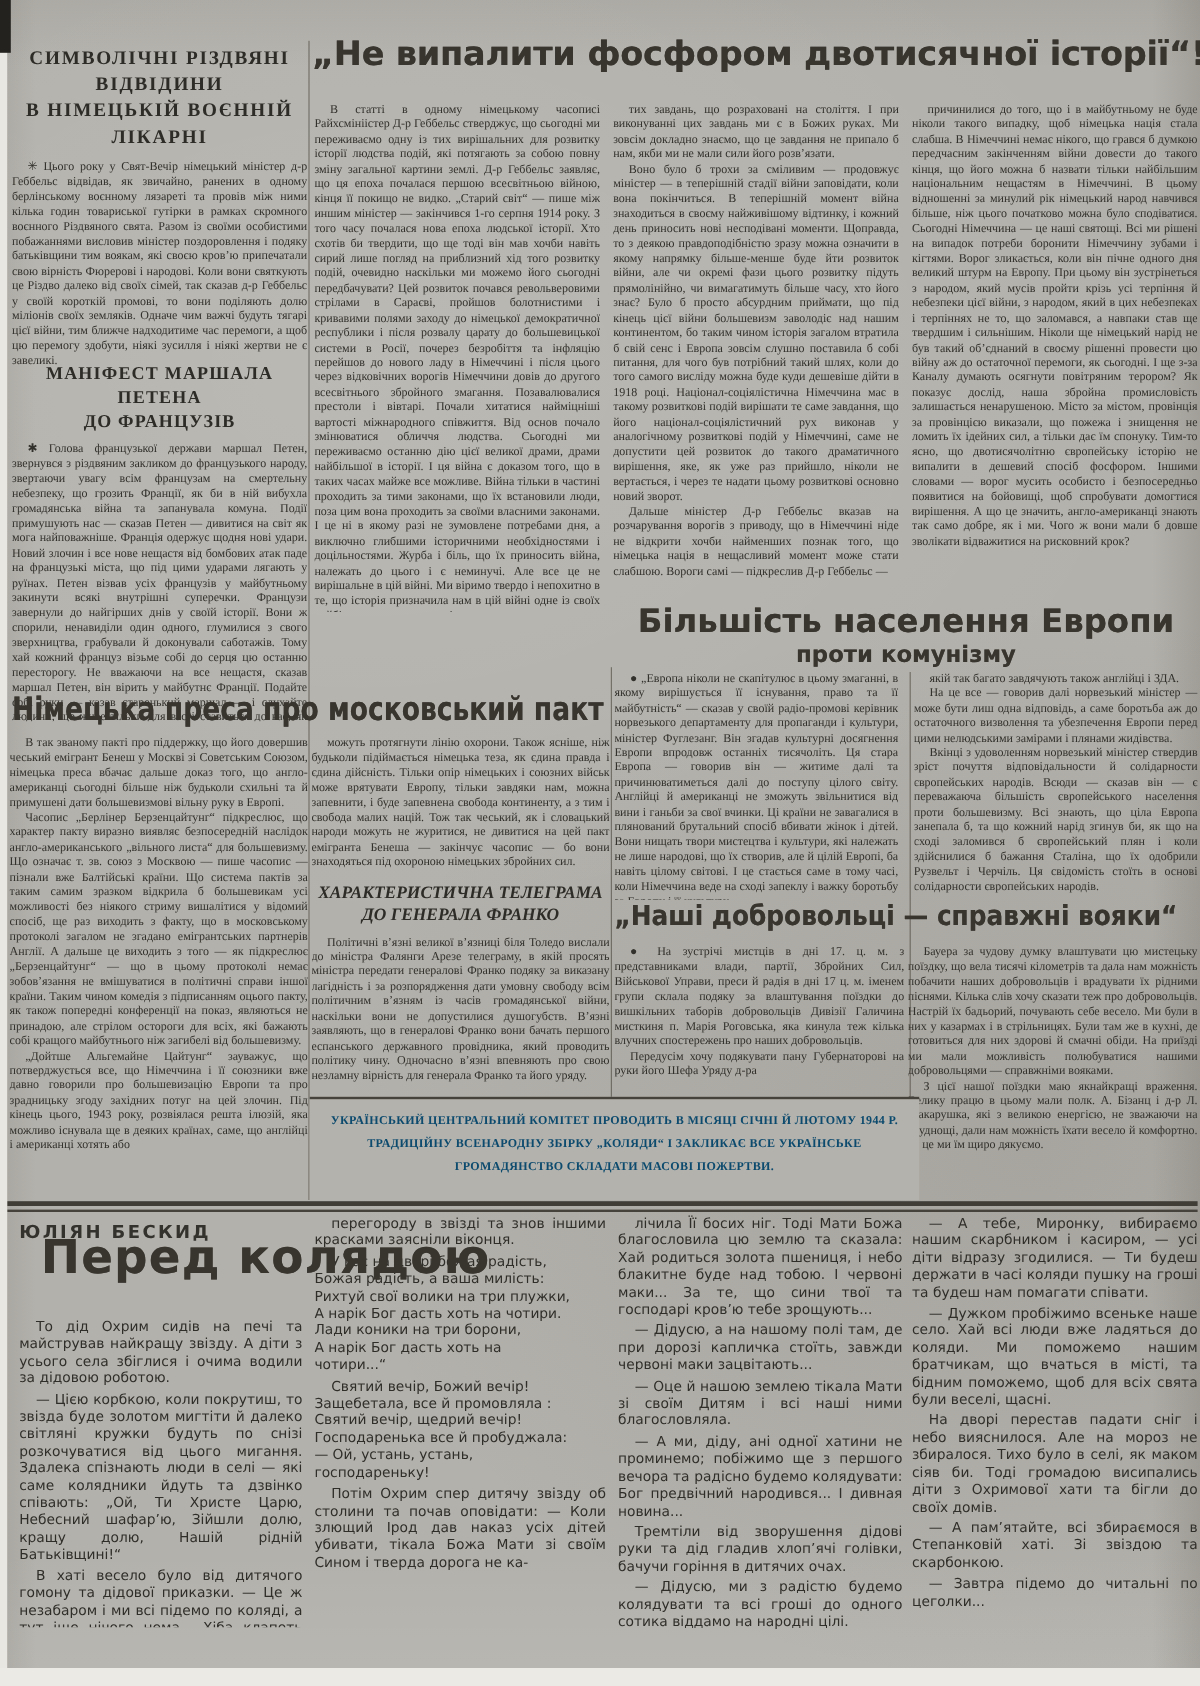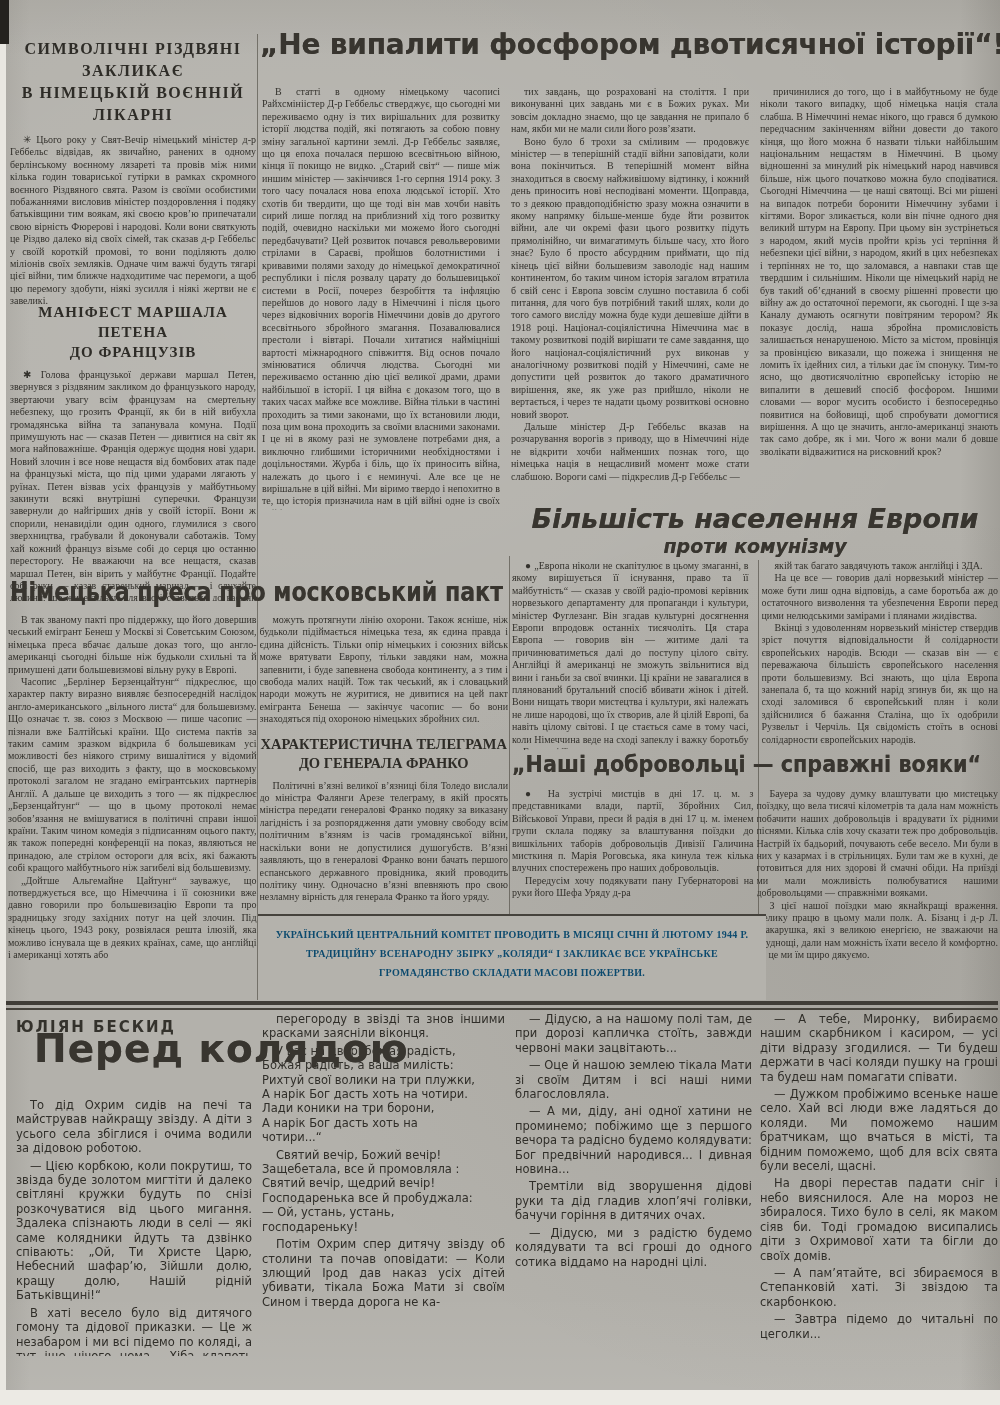--- a/index.html
+++ b/index.html
@@ -35,23 +35,23 @@
   #petain .serif-head{font-size:15px;line-height:20px;letter-spacing:1px;margin-bottom:7px;}
   #petain .body-text{height:232px;}
   
   #phosphorus-headline{left:260px;top:28px;width:740px;font-size:28px;letter-spacing:-0.2px;white-space:nowrap;}
   #main-cols{left:262px;top:86px;width:736px;height:424px;display:flex;gap:11px;}
   #main-cols .col{flex:1;height:100%;overflow:hidden;}
   
   #press-head{left:10px;top:576px;width:498px;font-size:27px;white-space:nowrap;transform:scaleX(0.82);transform-origin:left center;}
   #press-cols{left:8px;top:614px;width:500px;display:flex;gap:3px;}
   #press-cols .col{flex:1;height:388px;overflow:hidden;}
-  .inner-head{font-family:"Liberation Serif",serif;font-weight:bold;font-size:14.5px;line-height:19px;text-align:center;white-space:pre-line;margin:9px 0 7px;color:#2e2c27;}
-  
-  #europe-head{left:512px;top:504px;width:486px;text-align:center;z-index:2;font-style:italic;}
+  .inner-head{font-family:"Liberation Serif",serif;font-weight:bold;font-size:14.5px;line-height:19px;text-align:center;white-space:pre-line;margin:9px 0 7px;color:#2e2c27;font-style:italic;}
+  
+  #europe-head{left:512px;top:504px;width:486px;text-align:center;z-index:2;}
   #europe-head .l1{font-size:27px;line-height:29px;}
   #europe-head .l2{font-size:19px;line-height:21px;margin-top:3px;}
   #europe-cols{left:512px;top:560px;width:486px;height:190px;display:flex;gap:13px;}
   #europe-cols .col{flex:1;height:100%;overflow:hidden;}
   
   #volunteers-head{left:512px;top:751px;width:486px;font-size:23px;white-space:nowrap;transform:scaleX(0.9);transform-origin:left center;}
   #volunteers-cols{left:512px;top:788px;width:486px;display:flex;gap:3px;}
   #volunteers-cols .vcol1{flex:1;height:124px;overflow:hidden;}
   #volunteers-cols .vcol2{flex:1;height:212px;overflow:hidden;}
   
@@ -73,21 +73,21 @@
 <div class="abs edge-left"></div>
 <div class="abs edge-bottom"></div>
 <div class="abs corner-smudge"></div>
 
 <div class="abs vrule" style="left:257px;top:34px;height:966px;"></div>
 <div class="abs vrule" style="left:509px;top:556px;height:444px;"></div>
 <div class="abs vrule" style="left:758px;top:560px;height:440px;"></div>
 <div class="abs heavy-rule"></div>
 
 <div class="abs" id="hospital">
-  <div class="serif-head">СИМВОЛІЧНІ РІЗДВЯНІ ЗАКЛИКАЄ
+  <div class="serif-head">СИМВОЛІЧНІ РІЗДВЯНІ ВІДВІДИНИ
 В НІМЕЦЬКІЙ ВОЄННІЙ ЛІКАРНІ</div>
   <div class="body-text">
       <p class="para">✳ Цього року у Свят-Вечір німецький міністер д-р Геббельс відвідав, як звичайно, ранених в одному берлінському воєнному лязареті та провів між ними кілька годин товариської гутірки в рамках скромного воєнного Різдвяного свята. Разом із своїми особистими побажаннями висловив міністер поздоровлення і подяку батьківщини тим воякам, які своєю кров’ю припечатали свою вірність Фюрерові і народові. Коли вони святкують це Різдво далеко від своїх сімей, так сказав д-р Геббельс у своїй короткій промові, то вони поділяють долю міліонів своїх земляків. Одначе чим важчі будуть тягарі цієї війни, тим ближче надходитиме час перемоги, а щоб цю перемогу здобути, ніякі зусилля і ніякі жертви не є завеликі.</p>
     </div>
 </div>
 
 <div class="abs" id="petain">
   <div class="serif-head">МАНІФЕСТ МАРШАЛА ПЕТЕНА
 ДО ФРАНЦУЗІВ</div>
   <div class="body-text">
@@ -178,20 +178,21 @@
 чотири...“</p>
     <p class="para">Святий вечір, Божий вечір!
 Защебетала, все й промовляла :
 Святий вечір, щедрий вечір!
 Господаренька все й пробуджала:
 — Ой, устань, устань,
 господареньку!</p>
     <p class="para">Потім Охрим спер дитячу звізду об столини та почав оповідати: — Коли злющий Ірод дав наказ усіх дітей убивати, тікала Божа Мати зі своїм Сином і тверда дорога не ка-</p>
   </div>
 <div class="abs story-text" id="story-col3">
+    <p class="para">лічила Її босих ніг. Тоді Мати Божа благословила цю землю та сказала: Хай родиться золота пшениця, і небо блакитне буде над тобою. І червоні маки... За те, що сини твої та господарі кров’ю тебе зрощують...</p>
     <p class="para">— Дідусю, а на нашому полі там, де при дорозі капличка стоїть, завжди червоні маки зацвітають...</p>
     <p class="para">— Оце й нашою землею тікала Мати зі своїм Дитям і всі наші ними благословляла.</p>
     <p class="para">— А ми, діду, ані одної хатини не проминемо; побіжимо ще з першого вечора та радісно будемо колядувати: Бог предвічний народився... І дивная новина...</p>
     <p class="para">Тремтіли від зворушення дідові руки та дід гладив хлоп’ячі голівки, бачучи горіння в дитячих очах.</p>
     <p class="para">— Дідусю, ми з радістю будемо колядувати та всі гроші до одного сотика віддамо на народні цілі.</p>
   </div>
 <div class="abs story-text" id="story-col4">
     <p class="para">— А тебе, Миронку, вибираємо нашим скарбником і касиром, — усі діти відразу згодилися. — Ти будеш держати в часі коляди пушку на гроші та будеш нам помагати співати.</p>
     <p class="para">— Дужком пробіжимо всеньке наше село. Хай всі люди вже ладяться до коляди. Ми поможемо нашим братчикам, що вчаться в місті, та бідним поможемо, щоб для всіх свята були веселі, щасні.</p>
     <p class="para">На дворі перестав падати сніг і небо вияснилося. Але на мороз не збиралося. Тихо було в селі, як маком сіяв би. Тоді громадою висипались діти з Охримової хати та бігли до своїх домів.</p>

